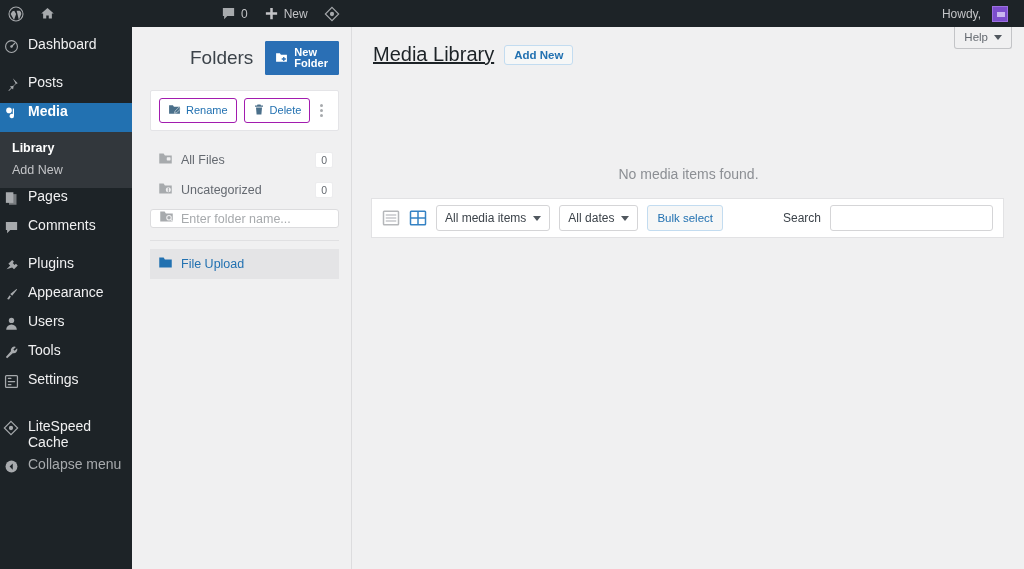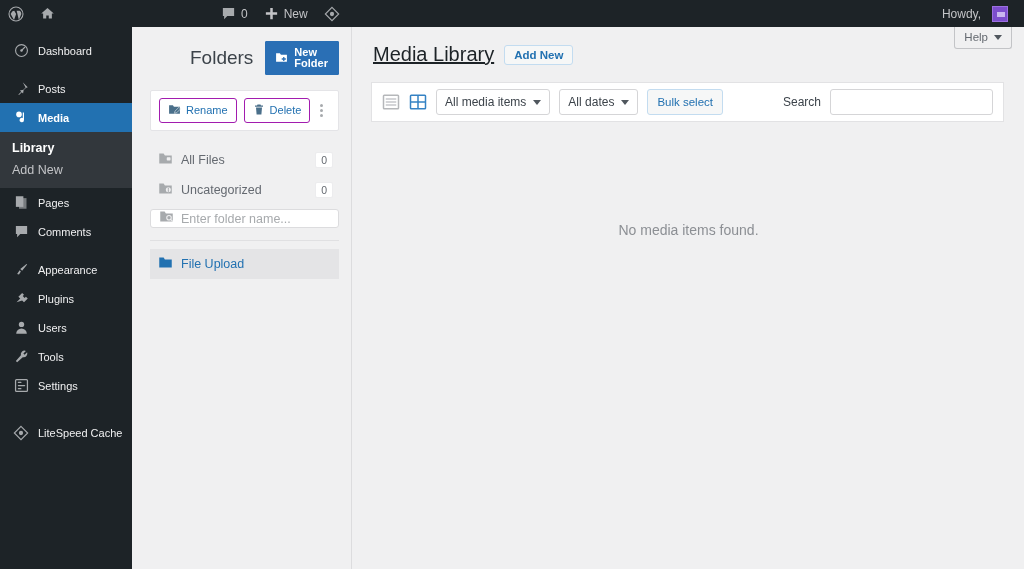--- a/index.html
+++ b/index.html
@@ -43,23 +43,23 @@
 
   
   #adminmenu {
     position: absolute; top: 27px; left: 0;
     width: 132px; height: 542px;
     background: #1d2327;
     z-index: 40;
   }
   .menu-item {
     position: relative;
-    display: flex; align-items: center;
-    height: 29px; padding-left: 10px;
-    color: #f0f0f1; font-size: 11px;
+    display: flex; 
+    height: 29px; padding-left: 0;
+    color: #f0f0f1; font-size: 14px;
     cursor: pointer;
   }
   .menu-item .mi-icon {
     width: 22px; height: 20px;
     display: inline-flex; align-items: center; justify-content: center;
     color: #a7aaad; margin-right: 6px; flex: none;
   }
   .menu-item.current {
     background: #2271b1; color: #fff; font-weight: bold;
   }
@@ -308,33 +308,33 @@
         </svg>
     </span>
     <span>Comments</span>
   </div>
 
   <div class="menu-gap"></div>
 
   <div class="menu-item">
     <span class="mi-icon">
       <svg width="15" height="15" viewBox="0 0 24 24">
+          <path d="M4 18 L10 12 l-3 -3 6 -6 3 3 -2 2 3 3 2 -2 3 3 -6 6 -3 -3 Z" fill="currentColor"></path>
+        </svg>
+    </span>
+    <span>Plugins</span>
+  </div>
+
+  <div class="menu-item">
+    <span class="mi-icon">
+      <svg width="15" height="15" viewBox="0 0 24 24">
           <path d="M20 3 L10 11 l3 3 8-10 Z M9 13 l2 2 -3 5 -3 -1 Z" fill="currentColor"></path>
         </svg>
     </span>
     <span>Appearance</span>
-  </div>
-
-  <div class="menu-item">
-    <span class="mi-icon">
-      <svg width="15" height="15" viewBox="0 0 24 24">
-          <path d="M4 18 L10 12 l-3 -3 6 -6 3 3 -2 2 3 3 2 -2 3 3 -6 6 -3 -3 Z" fill="currentColor"></path>
-        </svg>
-    </span>
-    <span>Plugins</span>
   </div>
 
   <div class="menu-item">
     <span class="mi-icon">
       <svg width="15" height="15" viewBox="0 0 24 24">
           <circle cx="12" cy="7" r="4.3" fill="currentColor"></circle>
           <path d="M3.5 22 a8.5 8.5 0 0 1 17 0 Z" fill="currentColor"></path>
         </svg>
     </span>
     <span>Users</span>
@@ -367,20 +367,29 @@
       <svg width="16" height="16" viewBox="0 0 24 24">
           <path d="M12 2 L22 12 L12 22 L2 12 Z" fill="none" stroke="currentColor" stroke-width="1.7"></path>
           <circle cx="12" cy="12" r="3.2" fill="currentColor"></circle>
         </svg>
     </span>
     <span>LiteSpeed Cache</span>
   </div>
 
   <div class="menu-gap"></div>
 
+  <div class="menu-item collapse">
+    <span class="mi-icon">
+      <svg width="15" height="15" viewBox="0 0 24 24">
+          <circle cx="12" cy="12" r="9.5" fill="currentColor"></circle>
+          <path d="M14 7 L9 12 l5 5 Z" fill="#1d2327"></path>
+        </svg>
+    </span>
+    <span>Collapse menu</span>
+  </div>
 </div>
 
 <div id="folders-panel">
 
   <div class="folders-head">
     <span id="folders-title">Folders</span>
     <span id="new-folder-btn">
       <span>
         <svg width="13" height="13" viewBox="0 0 24 24">
             <path d="M2 4 h7 l2 3 h11 v13 H2 Z" fill="#fff"></path>
@@ -469,20 +478,22 @@
       <span>Help</span>
       <span class="caret"></span>
     </span>
   </div>
 
   <div class="page-head">
     <span id="page-title">Media Library</span>
     <span id="add-new-btn">Add New</span>
   </div>
 
+  <div id="no-media">No media items found.</div>
+
   <div id="media-toolbar">
     <span class="viewbtn">
       <svg width="18" height="18" viewBox="0 0 24 24">
           <rect x="2" y="3" width="20" height="18" rx="1" fill="none" stroke="#b5b7ba" stroke-width="2"></rect>
           <path d="M5 8 h14 M5 12 h14 M5 16 h14" stroke="#c6c8cb" stroke-width="2"></path>
         </svg>
     </span>
     <span class="viewbtn">
       <svg width="18" height="18" viewBox="0 0 24 24">
           <rect x="2" y="3" width="20" height="18" rx="1" fill="none" stroke="#3582c4" stroke-width="2"></rect>
@@ -500,15 +511,13 @@
       <span class="caret"></span>
     </span>
 
     <span id="bulk-select-btn">Bulk select</span>
 
     <span class="search-wrap">
       <span id="search-label">Search</span>
       <input id="media-search-input" type="text" style="">
     </span>
   </div>
-
-  <div id="no-media">No media items found.</div>
 </div>
 
 </body></html>

